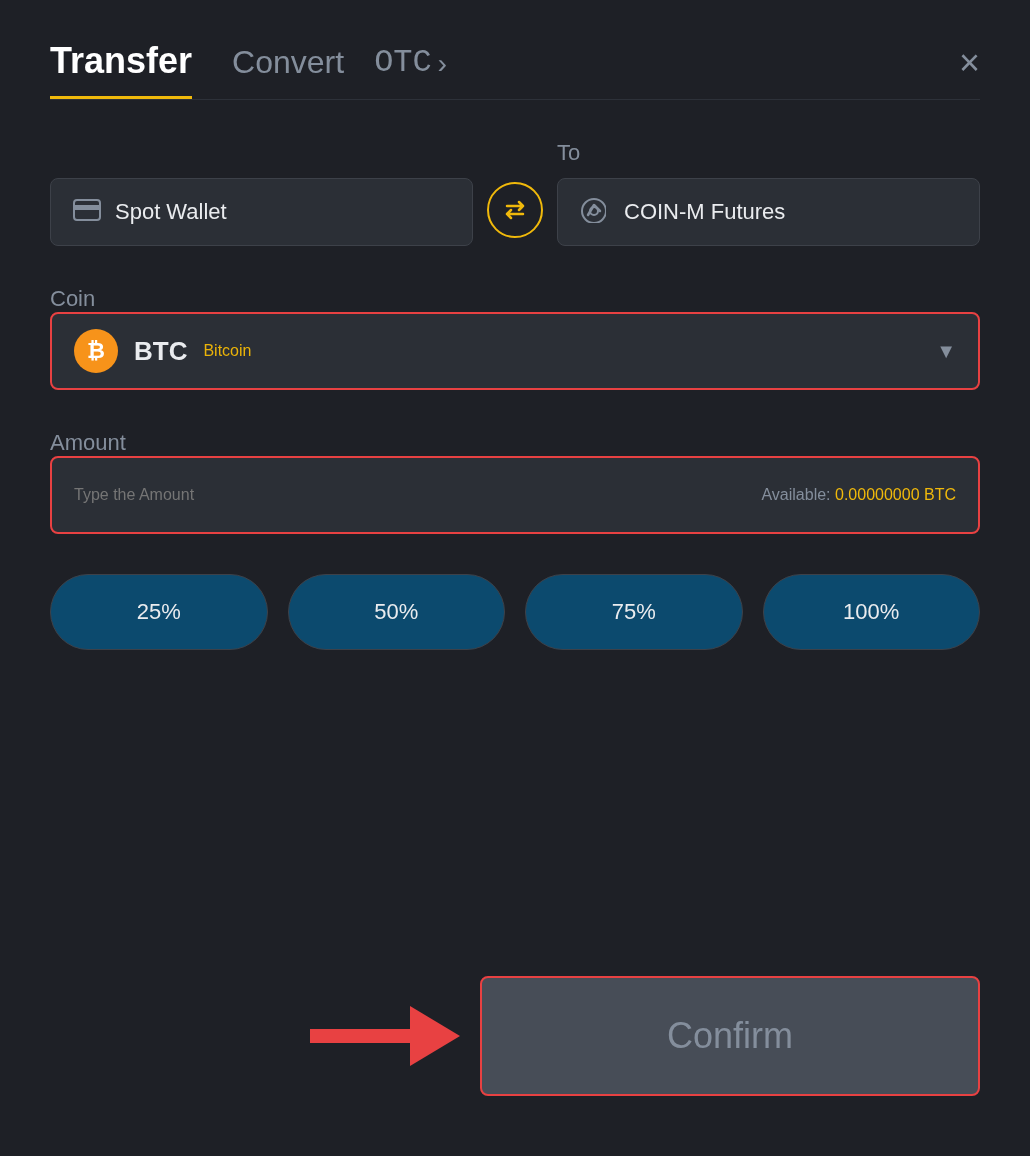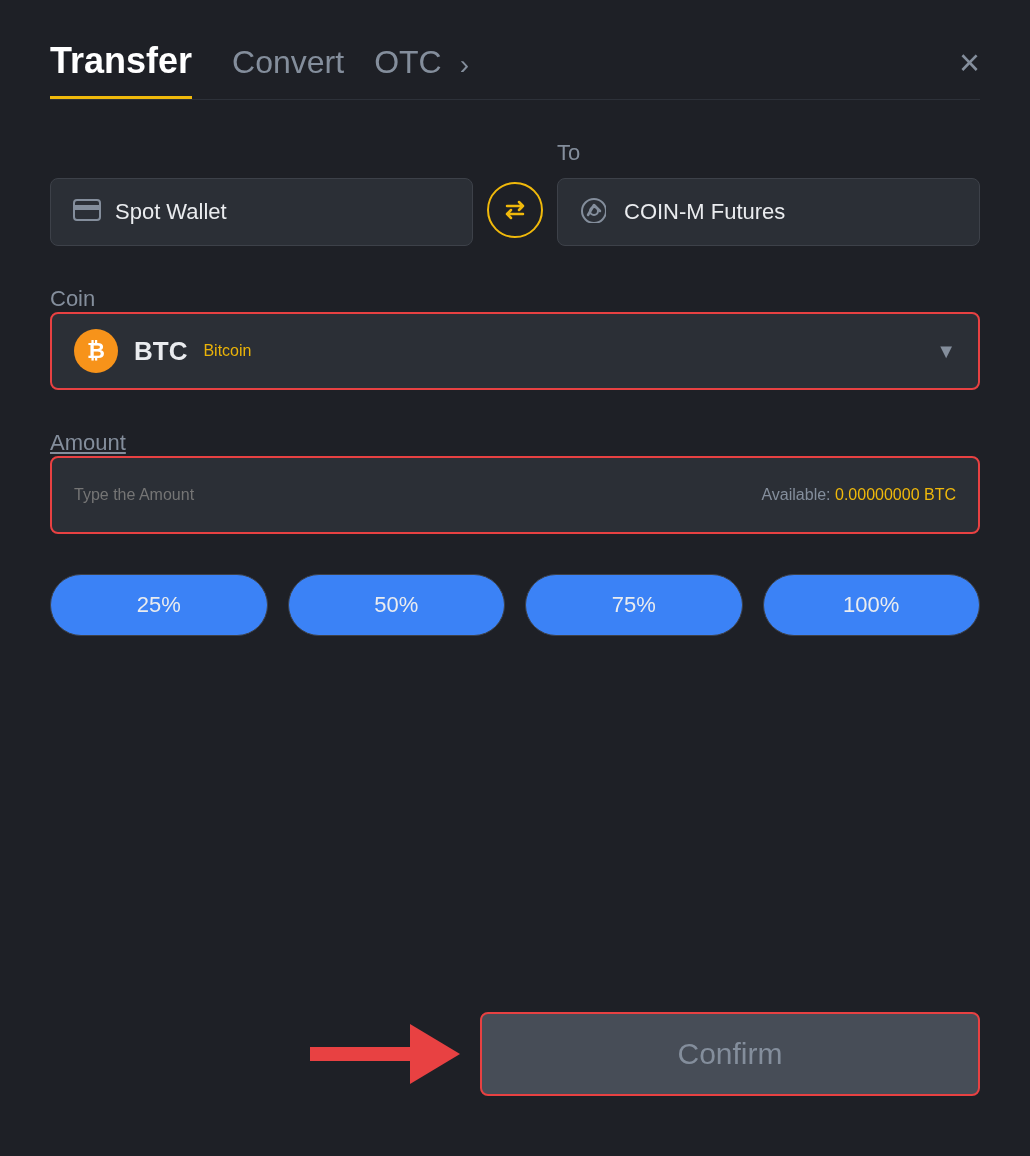--- a/index.html
+++ b/index.html
@@ -49,21 +49,22 @@
       padding-bottom: 14px;
     }
 
     .tab-otc {
       font-size: 32px;
       color: #848e9c;
       cursor: pointer;
       padding-bottom: 14px;
       display: flex;
       align-items: flex-end;
-      gap: 18px;
+      gap: 2px;
+      font-family: Liberation Mono, monospace;
     }
 
     .tab-otc .chevron {
       font-size: 28px;
       color: #848e9c;
     }
 
     .close-btn {
       margin-left: auto;
       font-size: 36px;
@@ -198,21 +199,20 @@
       font-size: 20px;
     }
 
     
     .amount-section {
       margin-bottom: 40px;
     }
 
     .amount-section .field-label {
       margin-bottom: 12px;
-      text-decoration: underline;
     }
 
     .amount-input-box {
       background: #2b2f36;
       border: 2.5px solid #e84142;
       border-radius: 8px;
       padding: 18px 22px;
       display: flex;
       align-items: center;
       justify-content: space-between;
@@ -240,24 +240,24 @@
 
     
     .pct-row {
       display: flex;
       gap: 20px;
       margin-bottom: 60px;
     }
 
     .pct-btn {
       flex: 1;
-      background: #3b82f6;
+      background: #0c4a6e;
       border: 1px solid #3d4149;
       border-radius: 50px;
-      padding: 17px 10px;
+      padding: 24px 10px;
       color: #eaecef;
       font-size: 22px;
       cursor: pointer;
       text-align: center;
     }
 
     
     .bottom-area {
       display: flex;
       align-items: center;
@@ -295,25 +295,25 @@
       border-bottom: 30px solid transparent;
       border-left: 50px solid #e84142;
     }
 
     .confirm-btn {
       background: #474d57;
       border: 2.5px solid #e84142;
       border-radius: 8px;
       padding: 20px 40px;
       color: #848e9c;
-      font-size: 30px;
+      font-size: 36px;
       cursor: pointer;
       width: 500px;
       text-align: center;
-      height: 84px;
+      height: 120px;
     }
 
     .futures-icon {
       color: #848e9c;
       font-size: 20px;
       margin-right: 4px;
     }
   </style>
 </head>
 <body>

